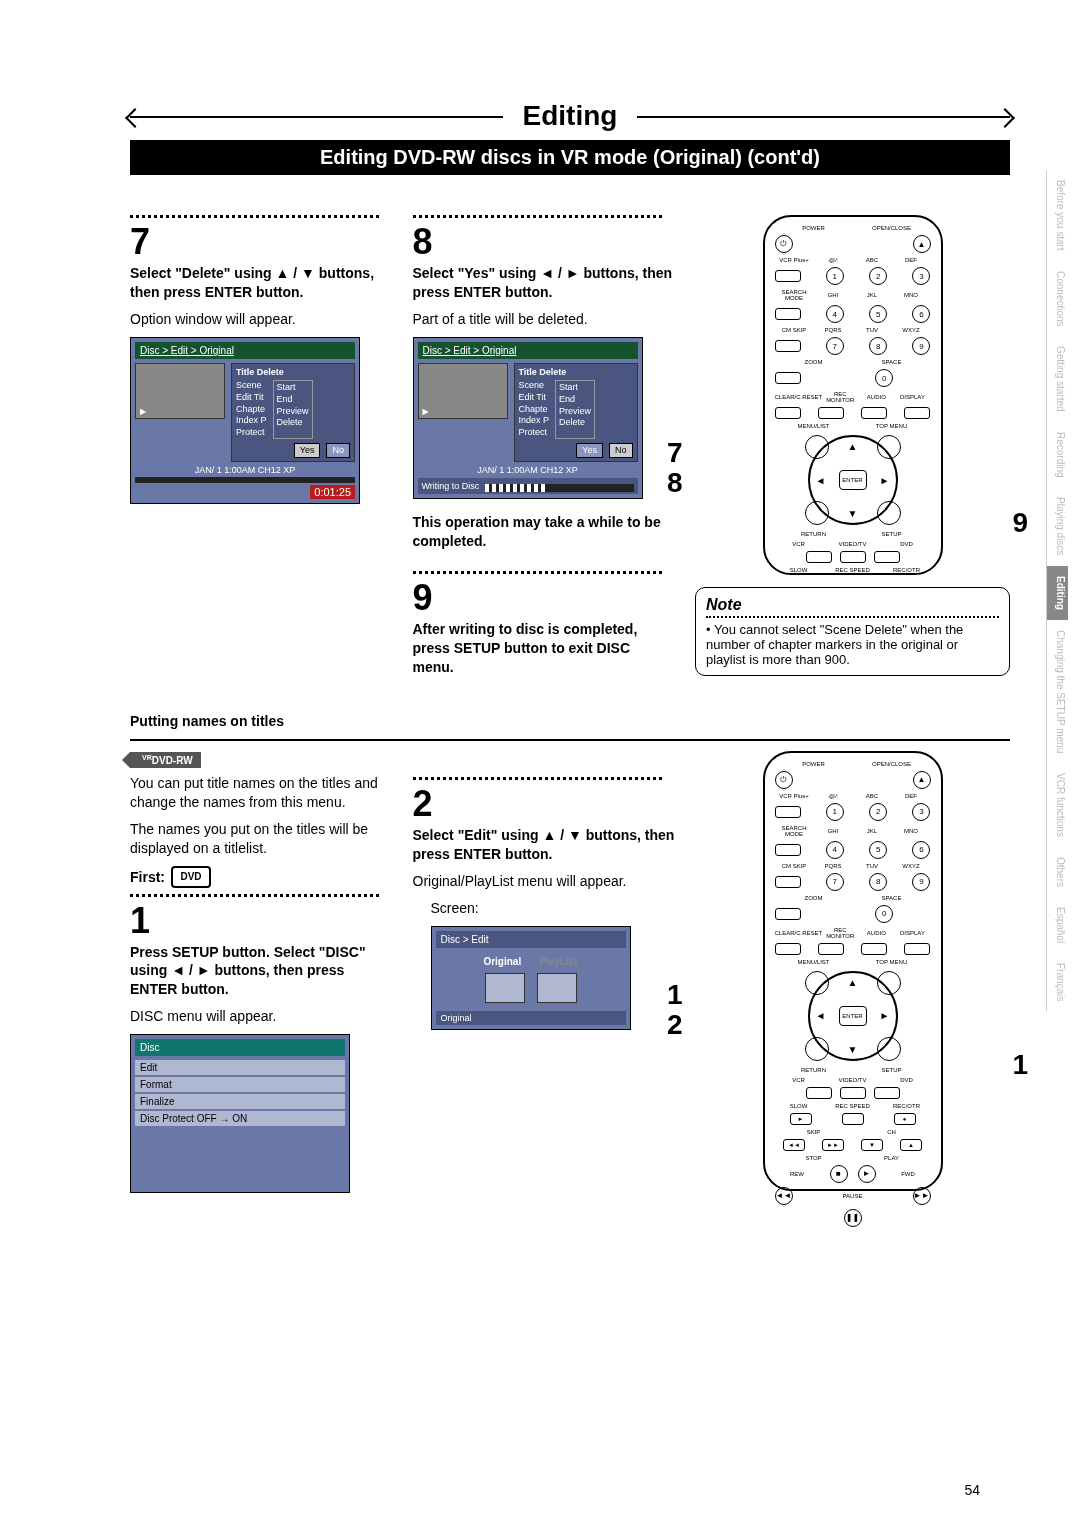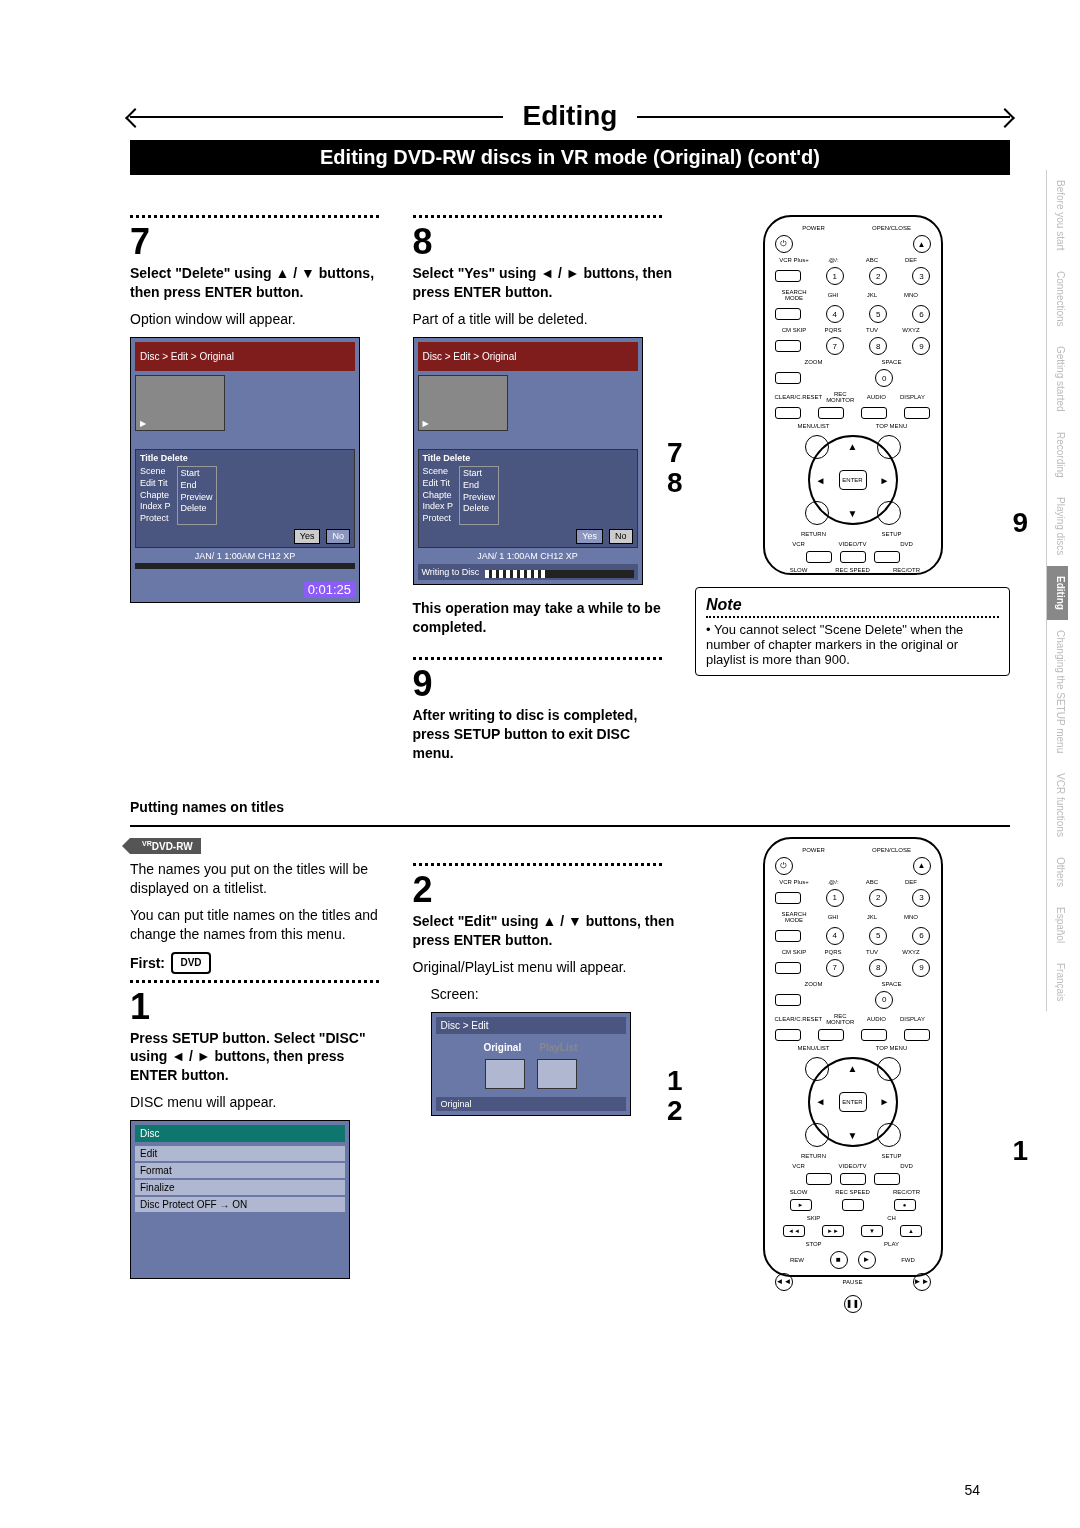--- a/index.html
+++ b/index.html
@@ -79,29 +79,29 @@
   .screen-box {
     border: 1px solid #000;
     background: #6a78a8;
     color: #fff;
     font-size: 10px;
     padding: 4px;
     margin-top: 8px;
     width: 230px;
   }
   .screen-box .hdr {
-    background: #7f1d1d;
-    padding: 9px 5px;
+    background: #14532d;
+    padding: 3px 5px;
     margin-bottom: 4px;
     font-size: 10px;
+    text-decoration: underline;
   }
   .screen-inner {
     display: flex;
-    gap: 18px;
-    flex-direction: column;
+    gap: 6px;
   }
   .thumb {
     width: 90px; height: 56px;
     background: #888;
     border: 1px solid #333;
     position: relative;
   }
   .thumb::after {
     content:'▶';
     position:absolute; bottom:2px; left:4px;
@@ -126,22 +126,22 @@
     margin-top:4px;
     position:relative;
   }
   .progress::after {
     content:'';
     position:absolute; left:0; top:0;
     height:100%; width:40%;
     background: repeating-linear-gradient(90deg,#fff 0,#fff 4px,#222 4px,#222 7px);
   }
   .timecode {
-    background:#8b5cf6; color:#fff; font-size:13px; padding:1px 4px;
-    float:right; margin-top:12px;
+    background:#b91c1c; color:#fff; font-size:11px; padding:1px 4px;
+    float:right; margin-top:2px;
   }
   .h2 {
     font-weight: bold;
     font-size: 14px;
     margin: 28px 0 10px;
     clear: both;
   }
   .divider {
     border-top: 2px solid #000;
     margin-bottom: 10px;
@@ -188,21 +188,21 @@
   }
   .edit-menu .hdr { background:#4a567f; padding:3px 5px; font-size:10px; margin-bottom:8px;}
   .edit-menu .tabs { display:flex; gap:18px; justify-content:center; font-size:10px; font-weight:bold; margin-bottom:6px;}
   .edit-menu .tabs span.sel { color:#fff;}
   .edit-menu .tabs span.unsel { color:#888;}
   .edit-menu .thumbs { display:flex; gap:12px; justify-content:center; margin-bottom:8px;}
   .edit-menu .sm-thumb { width:40px; height:30px; background:#b0b7d0; border:1px solid #333;}
   .edit-menu .foot { background:#4a567f; padding:2px 5px; font-size:9px;}
   .note-box {
     border:1px solid #000;
-    border-radius:4px;
+    border-radius:10px;
     padding:8px 10px;
     font-size:13px;
     margin-top:12px;
   }
   .note-title { font-weight:bold; font-style:italic; font-size:16px; margin-bottom:2px;}
   .note-dots { border-top:2px dotted #000; margin-bottom:4px;}
   .remote {
     border:2px solid #000;
     border-radius:28px;
     width:180px;
@@ -492,22 +492,22 @@
 
   <div class="h2">Putting names on titles</div>
   <div class="divider"></div>
 
   <div class="columns">
 
     <div class="col">
       <span class="badge">
         <span class="sup">VR</span><span>DVD-RW</span>
       </span>
+      <div class="body">You can put title names on the titles and change the names from this menu.</div>
       <div class="body">The names you put on the titles will be displayed on a titlelist.</div>
-      <div class="body">You can put title names on the titles and change the names from this menu.</div>
       <div class="first-row">
         <span class="bold">First:</span>
         <span class="dvd-icon">DVD<br></span>
       </div>
       <div class="dots"></div>
       <div class="stepnum">1</div>
       <div class="body bold">Press SETUP button. Select "DISC" using ◄ / ► buttons, then press ENTER button.</div>
       <div class="body">DISC menu will appear.</div>
       <div class="disc-menu">
         <div class="hdr">Disc</div>

